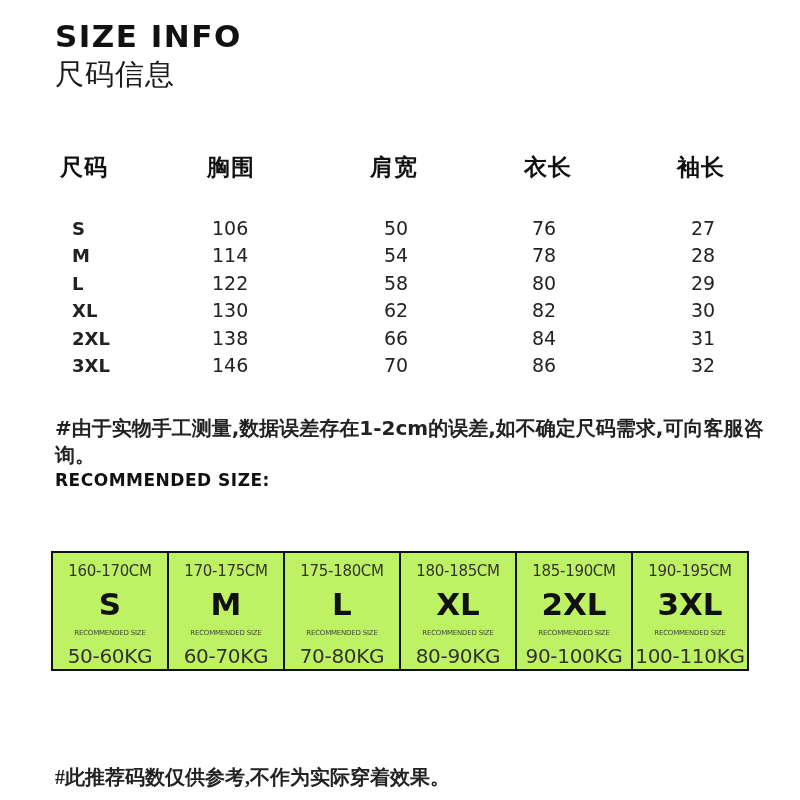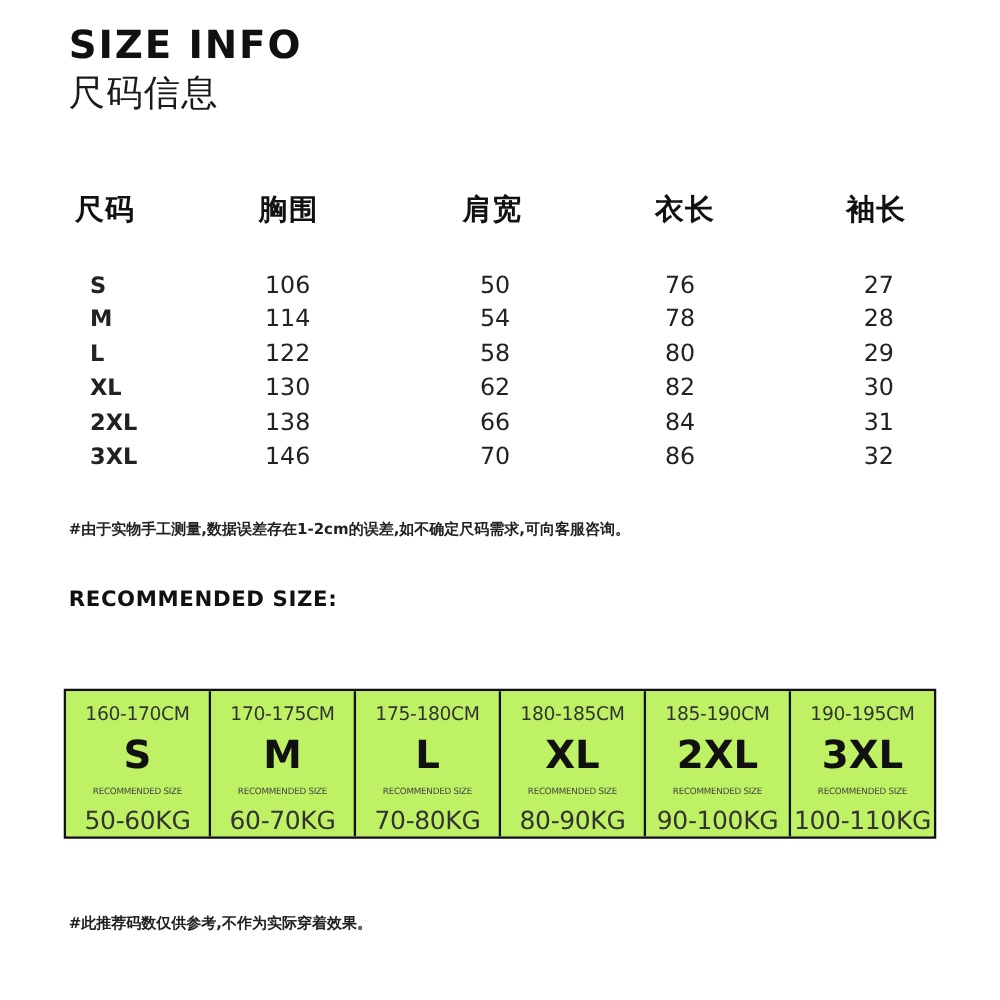--- a/index.html
+++ b/index.html
@@ -18,21 +18,21 @@
   .hdr {
     position: absolute; top: 152px; font-size: 23px; font-weight: 700;
     font-family: Liberation Mono, monospace; color: #111; letter-spacing: 1px;
   }
   .cell {
     position: absolute; font-size: 19px; color: #222;
     font-family: "DejaVu Sans", sans-serif; line-height: 27px;
   }
   .cell.size { font-weight: 700; font-size: 18px; }
   .note {
-    position: absolute; left: 55px; font-size: 12px; color: #222;
+    position: absolute; left: 55px; font-size: 20px; color: #222;
     font-family: "DejaVu Sans", sans-serif; font-weight: 700;
   }
   .rec-title {
     position: absolute; left: 55px; top: 470px; font-size: 17px; font-weight: 900;
     letter-spacing: 0.5px; font-family: "DejaVu Sans", sans-serif; color: #111;
   }
   .box {
     position: absolute; left: 51px; top: 551px; width: 698px; height: 120px;
     border: 2px solid #111; box-sizing: border-box; display: flex; background: #f2f2f2;
   }
@@ -143,13 +143,13 @@
     <div class="bc-weight">90-100KG</div>
   </div>
   <div class="box-cell">
     <div class="bc-height">190-195CM</div>
     <div class="bc-size">3XL</div>
     <div class="bc-sub">RECOMMENDED SIZE</div>
     <div class="bc-weight">100-110KG</div>
   </div>
 </div>
 
-<div class="note" style="top:730px;">#此推荐码数仅供参考,不作为实际穿着效果。</div>
+<div class="note" style="top:764px;font-family:Liberation Serif, serif;">#此推荐码数仅供参考,不作为实际穿着效果。</div>
 
 </body></html>

